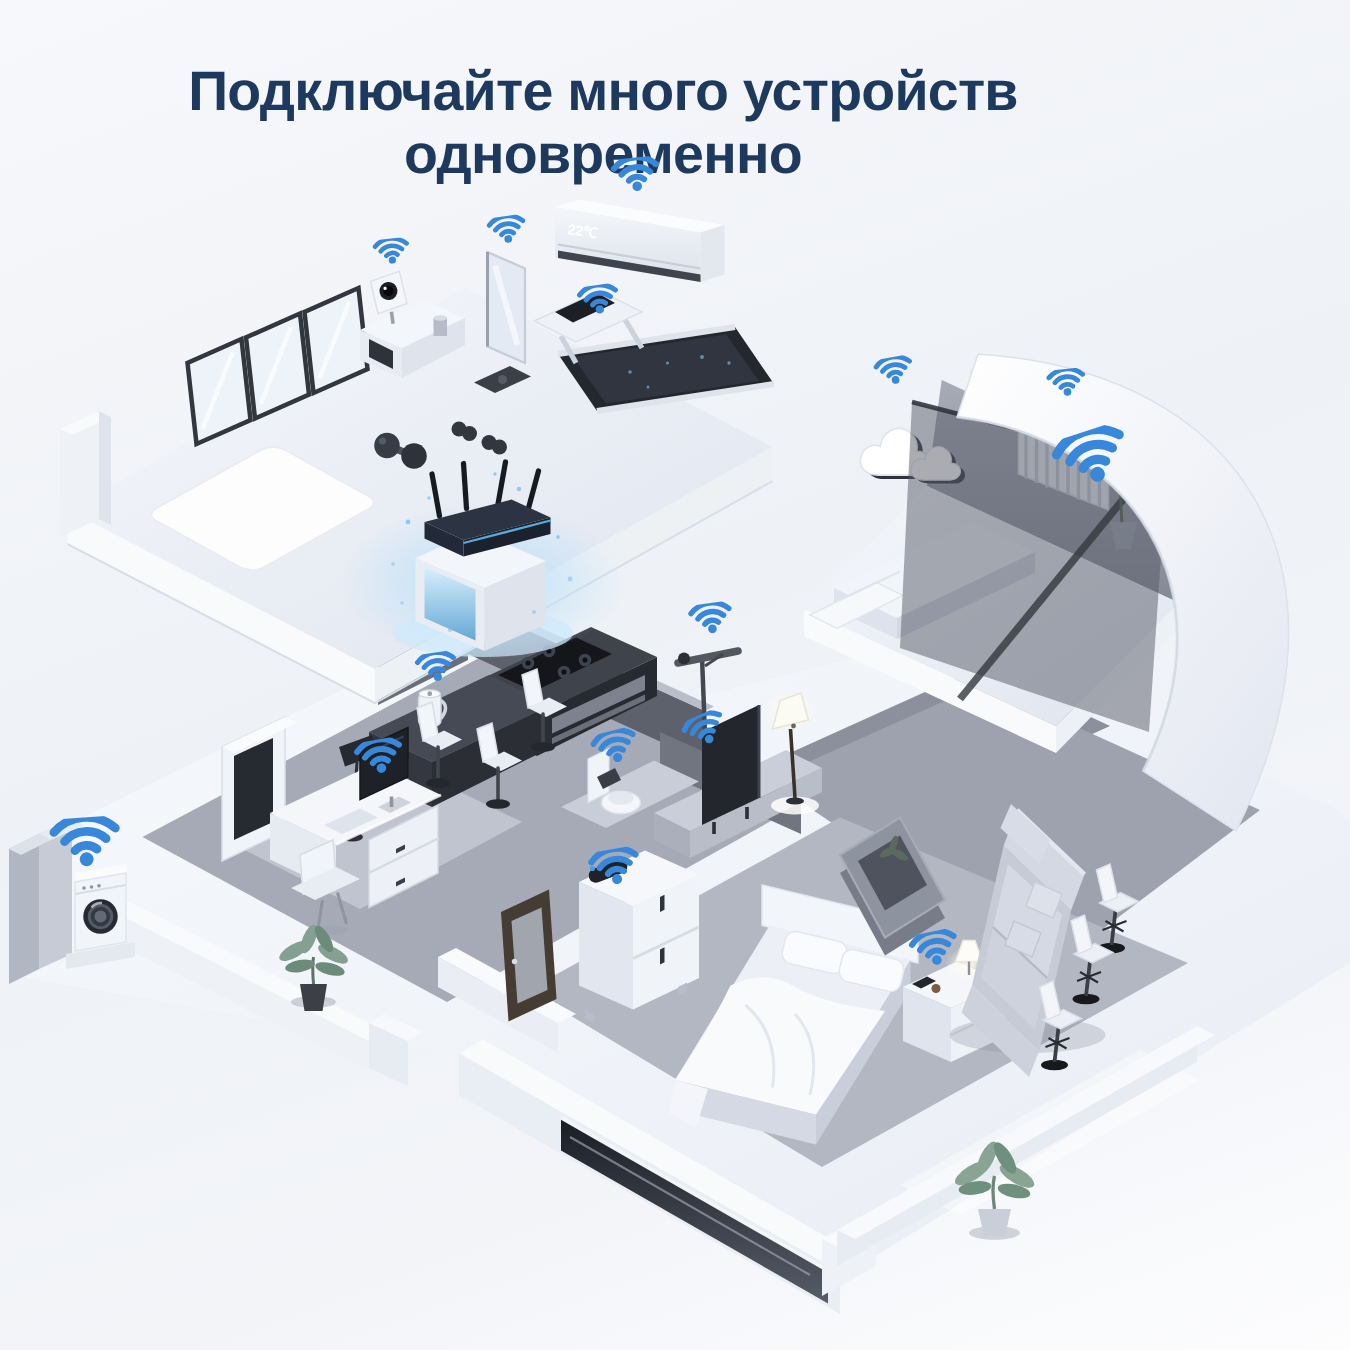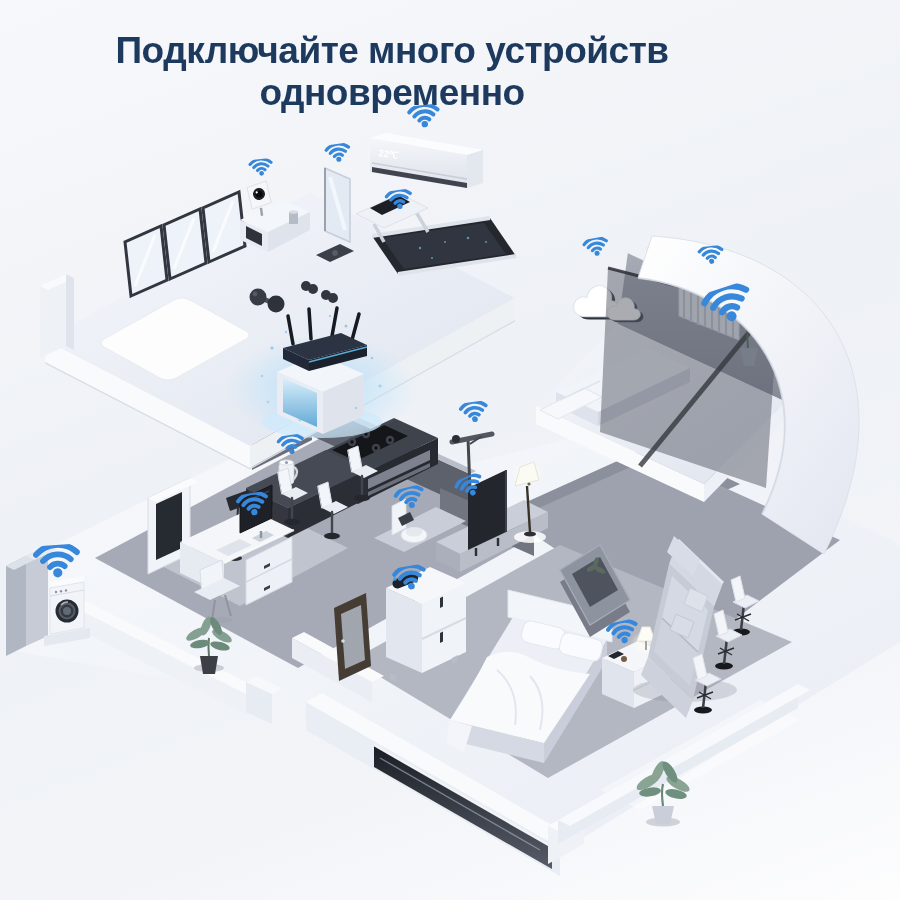--- a/index.html
+++ b/index.html
@@ -3,21 +3,21 @@
 <meta charset="utf-8">
 <style>
   html,body{margin:0;padding:0;}
   body{
     width:900px;height:900px;overflow:hidden;
     font-family:"Liberation Sans",sans-serif;
     background:linear-gradient(160deg,#f7f8fb 0%,#eef1f6 45%,#f2f4f8 75%,#fdfdfe 100%);
   }
   .page{position:relative;width:900px;height:900px;}
   .title{
-    position:absolute;top:22px;left:0;width:768px;margin:8px;
+    position:absolute;top:22px;left:0;width:768px;margin:18px;
     text-align:center;font-size:37px;font-weight:bold;letter-spacing:-.5px;
     color:var(--title,#1d3a5e);
   }
   .scene{position:absolute;top:90px;left:0;width:900px;height:810px;}
   .scene svg.house{position:absolute;top:0;left:0;}
   .wifi-layer{position:absolute;top:0;left:0;width:900px;height:810px;pointer-events:none;}
   .wifi{position:absolute;color:var(--wifi,#3787db);}
   .wifi svg{display:block;}
 </style>
 </head>

